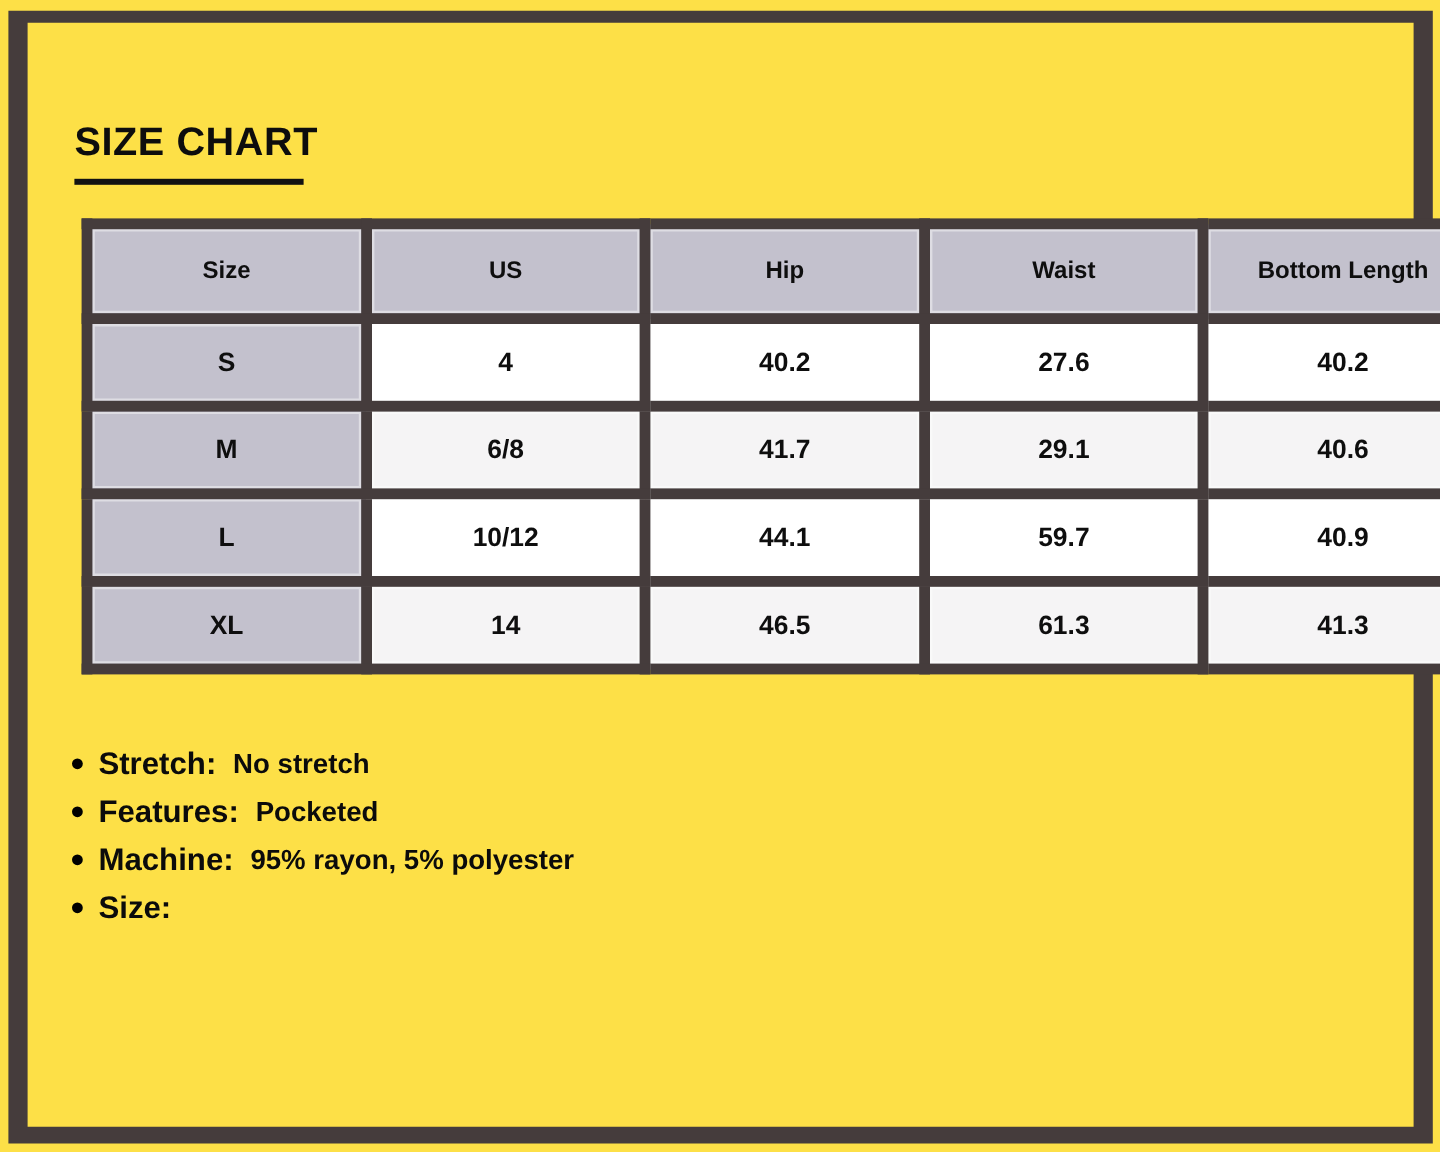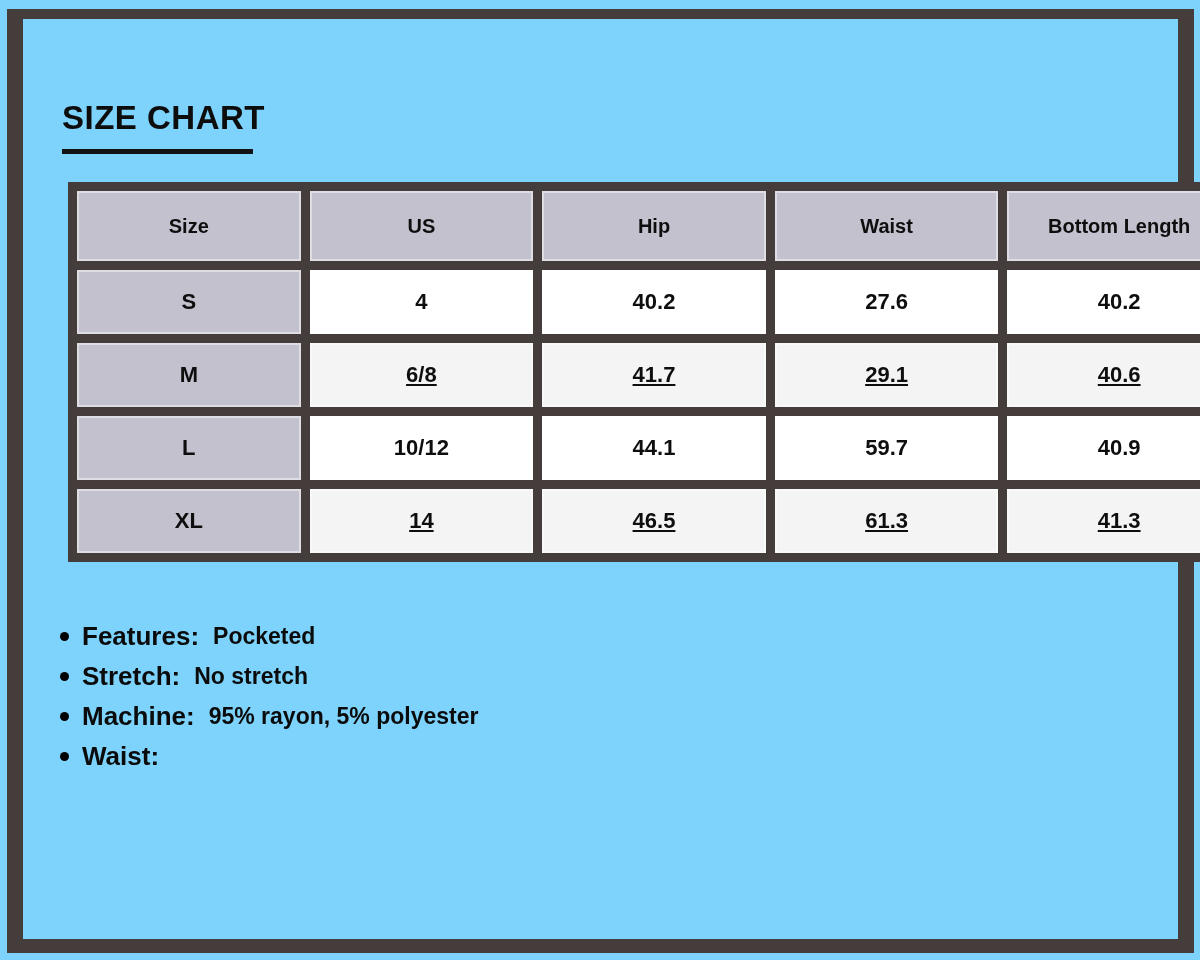--- a/index.html
+++ b/index.html
@@ -5,21 +5,21 @@
   html, body {
     margin: 0;
     padding: 0;
     background: #ffffff;
     font-family: "Liberation Sans", sans-serif;
   }
   .canvas {
     position: relative;
     width: 1200px;
     height: 960px;
-    background: #7dd3fc;
+    background: #fde047;
     overflow: hidden;
   }
   
   .frame {
     position: absolute;
     top: 9px; left: 7px; right: 6px; bottom: 7px;
     border-style: solid;
     border-color: #453C3C;
     border-width: 10px 16px 14px 16px;
     pointer-events: none;
@@ -93,21 +93,20 @@
     font-size: 22px;
     height: 62px;
   }
   .size-table tbody td {
     font-size: 22px;
     background: #ffffff;
     height: 62px;
   }
   .size-table tbody tr.alt td {
     background: #F5F4F5;
-    text-decoration: underline;
   }
   
   .details {
     position: absolute;
     left: 60px;
     top: 622px;
     margin: 0;
     padding: 0;
     list-style: none;
   }
@@ -190,32 +189,32 @@
         <td>46.5</td>
         <td>61.3</td>
         <td>41.3</td>
       </tr>
     </tbody>
   </table>
 
   <ul class="details">
     <li>
       <span class="dot"></span>
+      <span class="dlabel">Stretch:</span>
+      <span class="dvalue">No stretch</span>
+    </li>
+    <li>
+      <span class="dot"></span>
       <span class="dlabel">Features:</span>
       <span class="dvalue">Pocketed</span>
     </li>
     <li>
       <span class="dot"></span>
-      <span class="dlabel">Stretch:</span>
-      <span class="dvalue">No stretch</span>
-    </li>
-    <li>
-      <span class="dot"></span>
       <span class="dlabel">Machine:</span>
       <span class="dvalue">95% rayon, 5% polyester</span>
     </li>
     <li>
       <span class="dot"></span>
-      <span class="dlabel">Waist:</span>
+      <span class="dlabel">Size:</span>
     </li>
   </ul>
 
 </div>
 
 </body></html>

